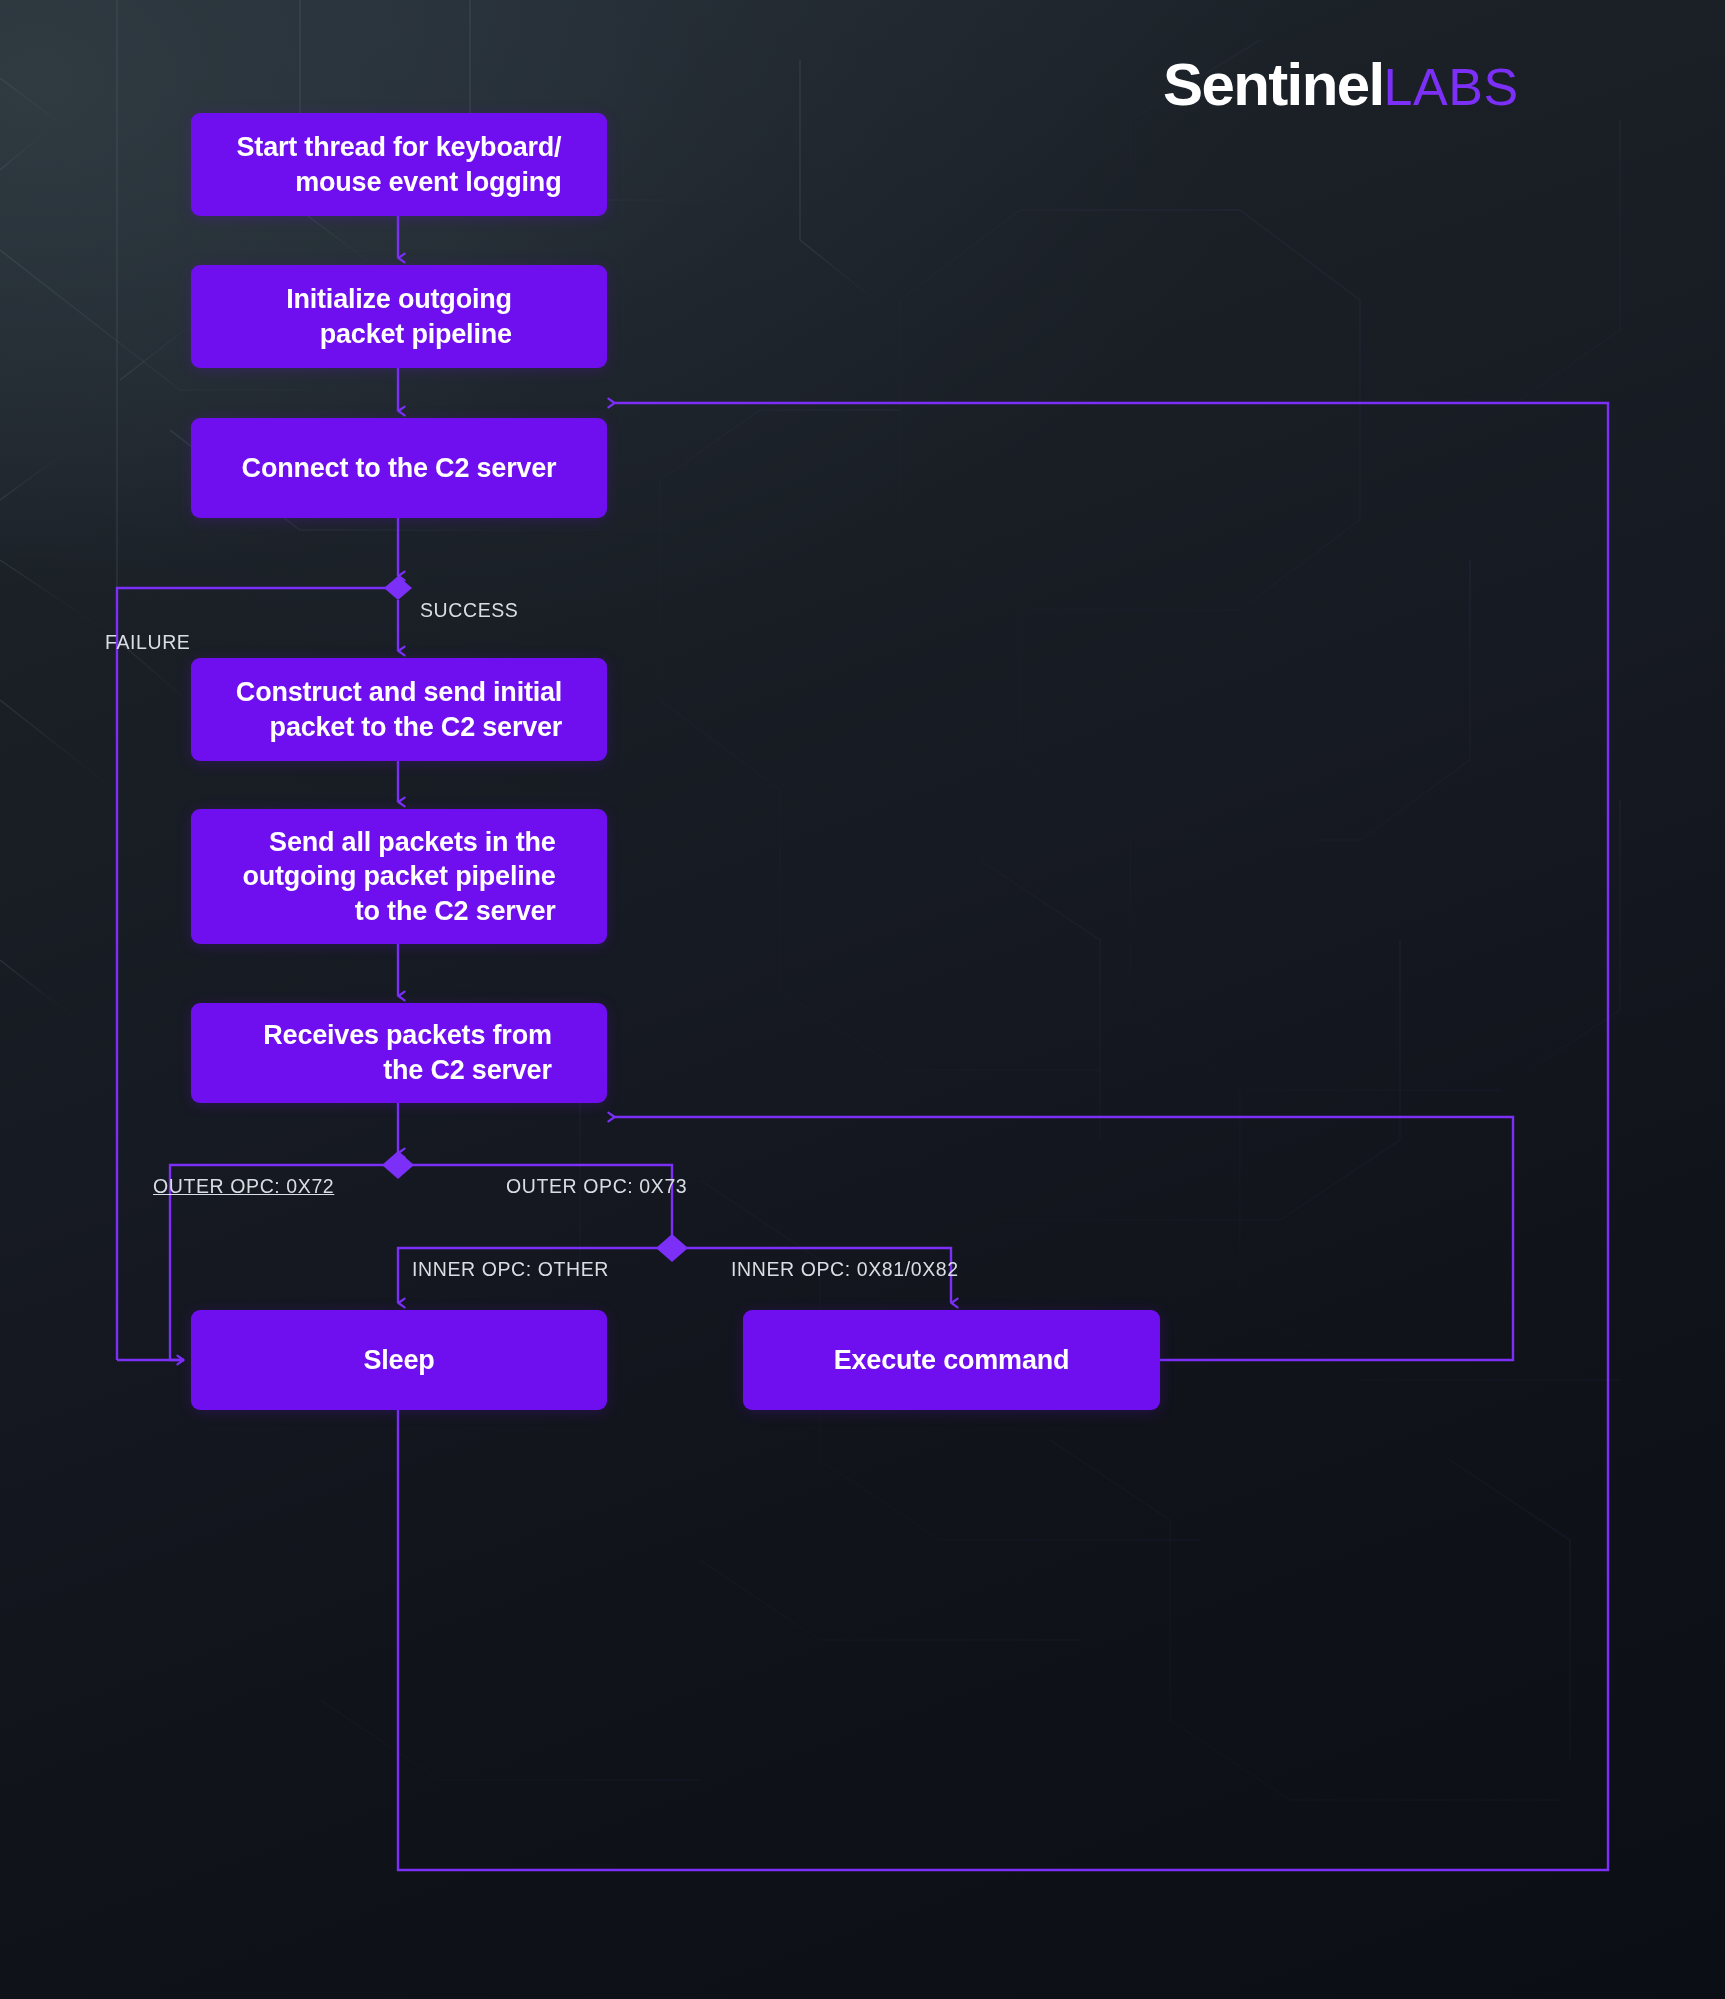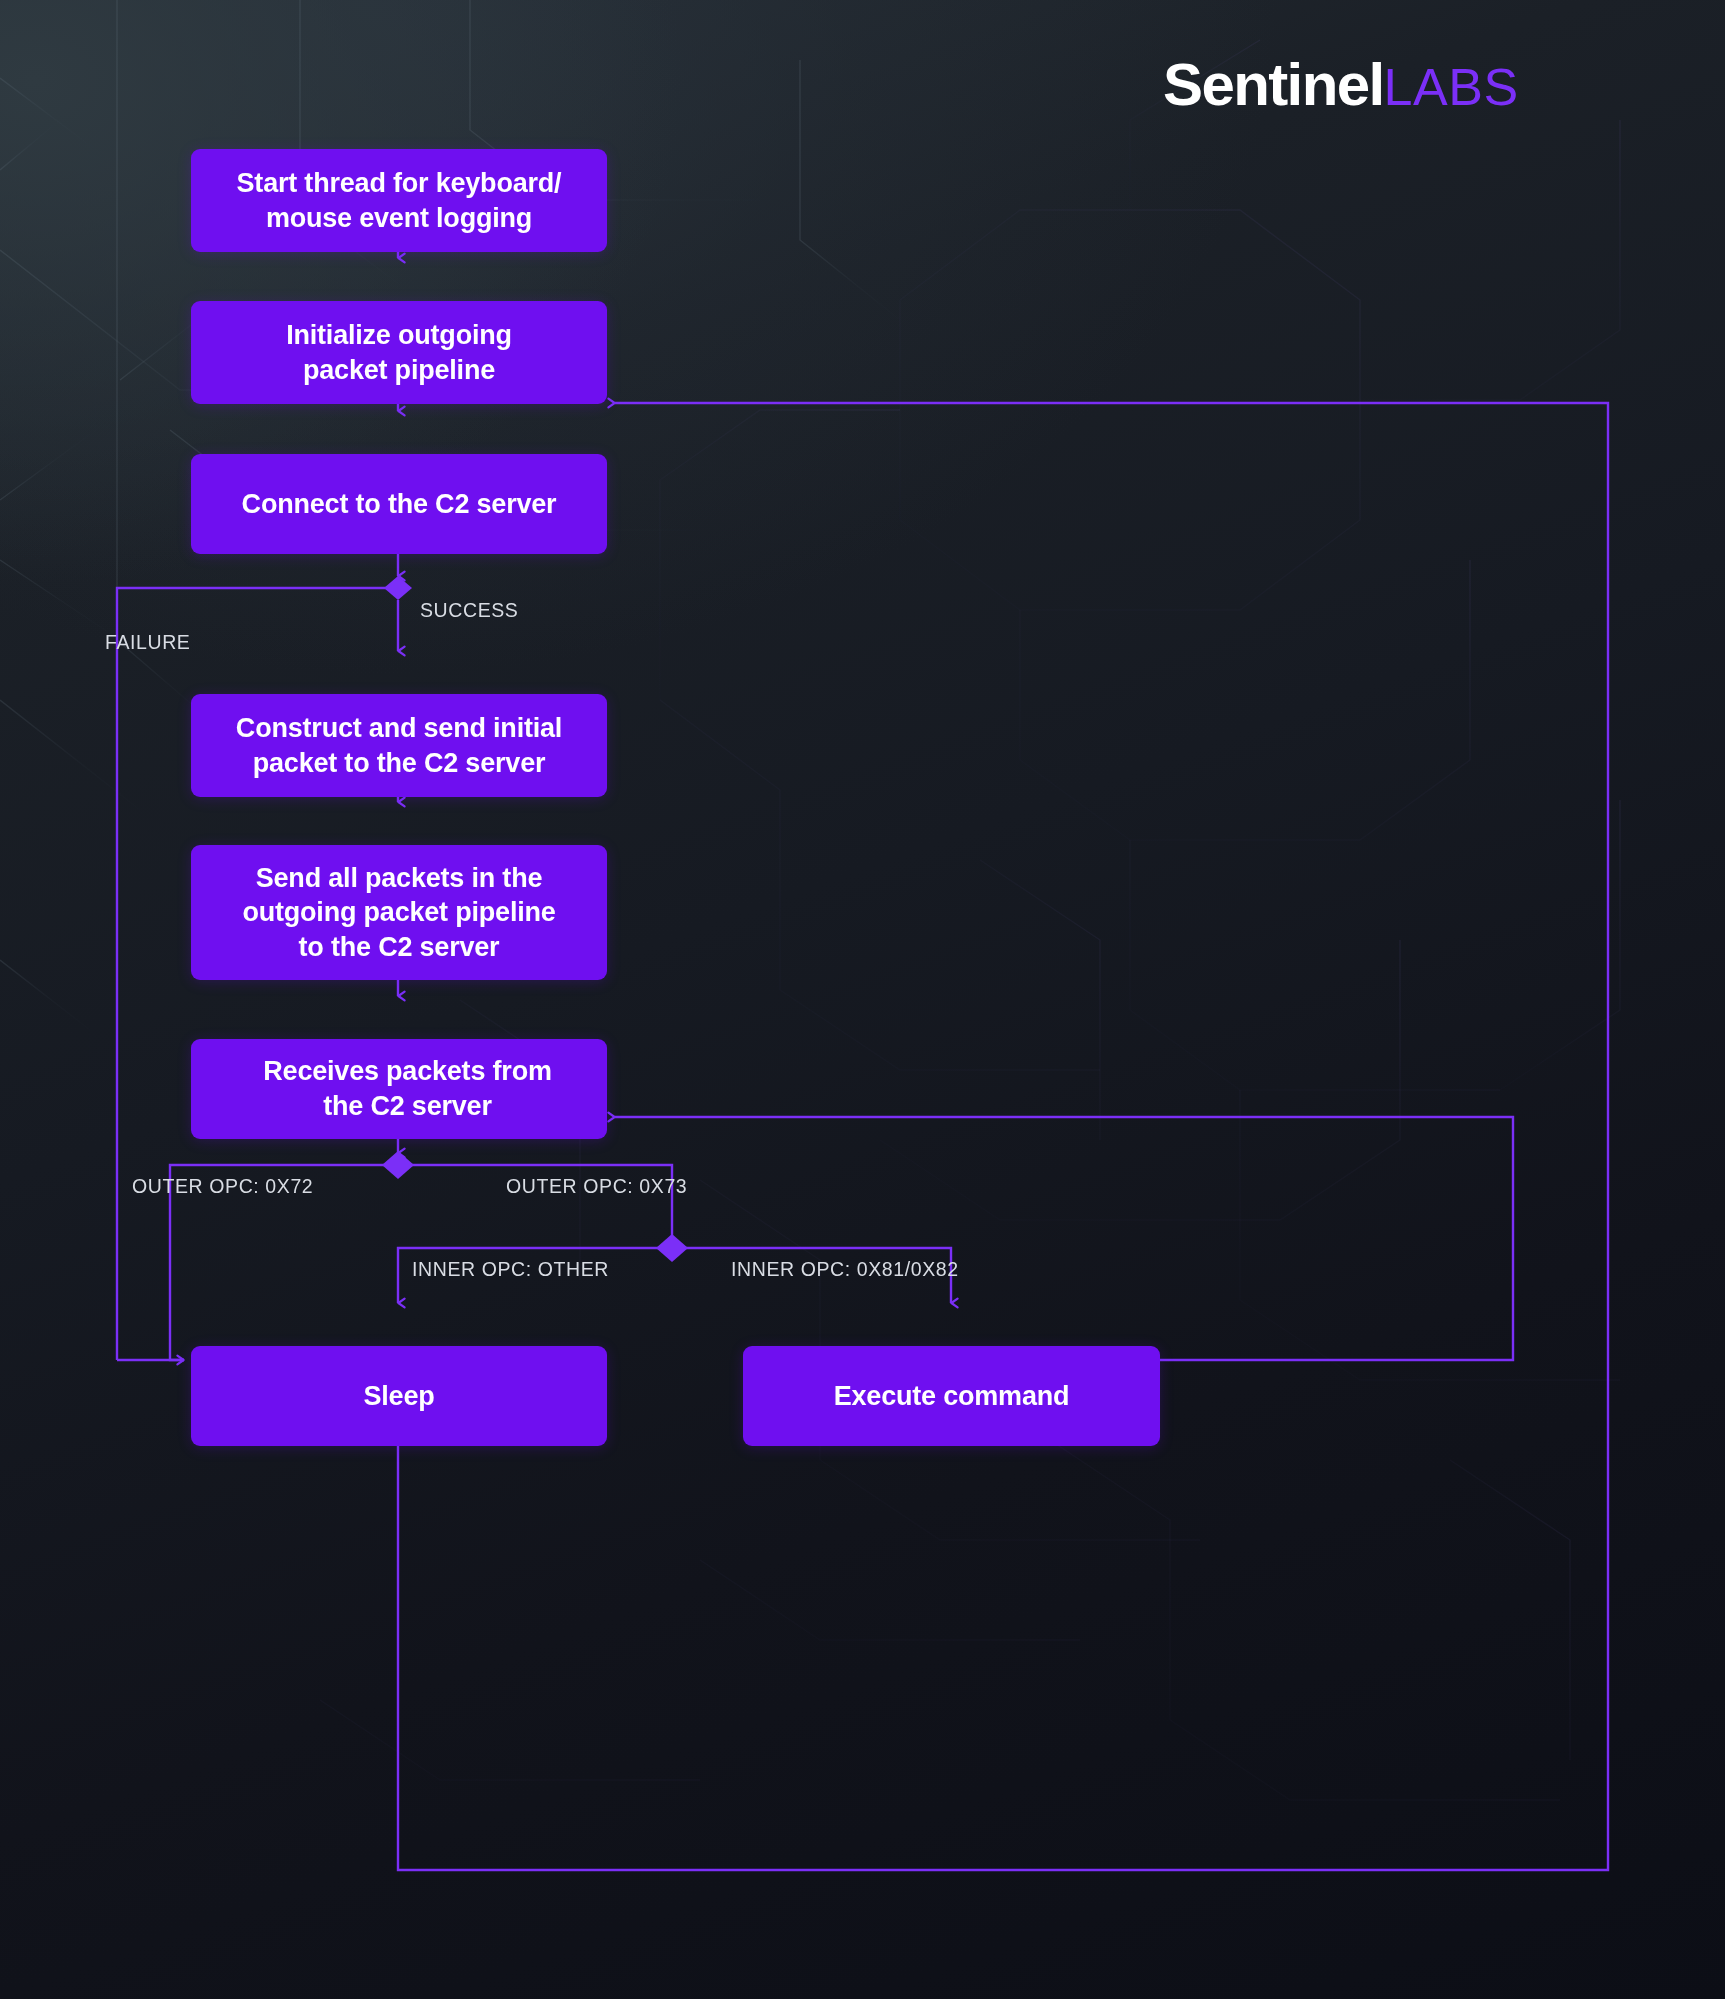--- a/index.html
+++ b/index.html
@@ -37,29 +37,28 @@
     pointer-events: none;
   }
   .node {
     position: absolute;
     border-radius: 9px;
     background: #6f0ff0;
     color: #ffffff;
     display: flex;
     align-items: center;
     justify-content: center;
-    text-align: center;
+    text-align: right;
     font-weight: bold;
     font-size: 27px;
     line-height: 1.28;
     letter-spacing: -0.2px;
     padding: 6px 14px;
     white-space: pre-line;
     box-shadow: 0 2px 14px rgba(111,15,240,0.22);
-    margin-top: 36px;
   }
   .edge-label {
     position: absolute;
     color: #d9dde4;
     font-size: 19.5px;
     letter-spacing: 0.6px;
     font-weight: 400;
     white-space: nowrap;
   }
   .logo {
@@ -213,21 +212,21 @@
 the C2 server</div>
 
   <div class="node" style="left:743px;top:1310px;width:417px;height:100px;">Execute command</div>
 
   <div class="node" style="left:191px;top:1310px;width:416px;height:100px;">Sleep</div>
 
   <div class="edge-label" style="left:105px;top:599px;margin-top:32px;">FAILURE</div>
 
   <div class="edge-label" style="left:420px;top:599px;">SUCCESS</div>
 
-  <div class="edge-label" style="left:132px;top:1175px;">OUTER OPC: 0X72</div>
+  <div class="edge-label" style="left:153px;top:1175px;text-decoration:underline;">OUTER OPC: 0X72</div>
 
   <div class="edge-label" style="left:506px;top:1175px;">OUTER OPC: 0X73</div>
 
   <div class="edge-label" style="left:412px;top:1258px;">INNER OPC: OTHER</div>
 
   <div class="edge-label" style="left:731px;top:1258px;">INNER OPC: 0X81/0X82</div>
 
 </div>
 
 </body></html>

